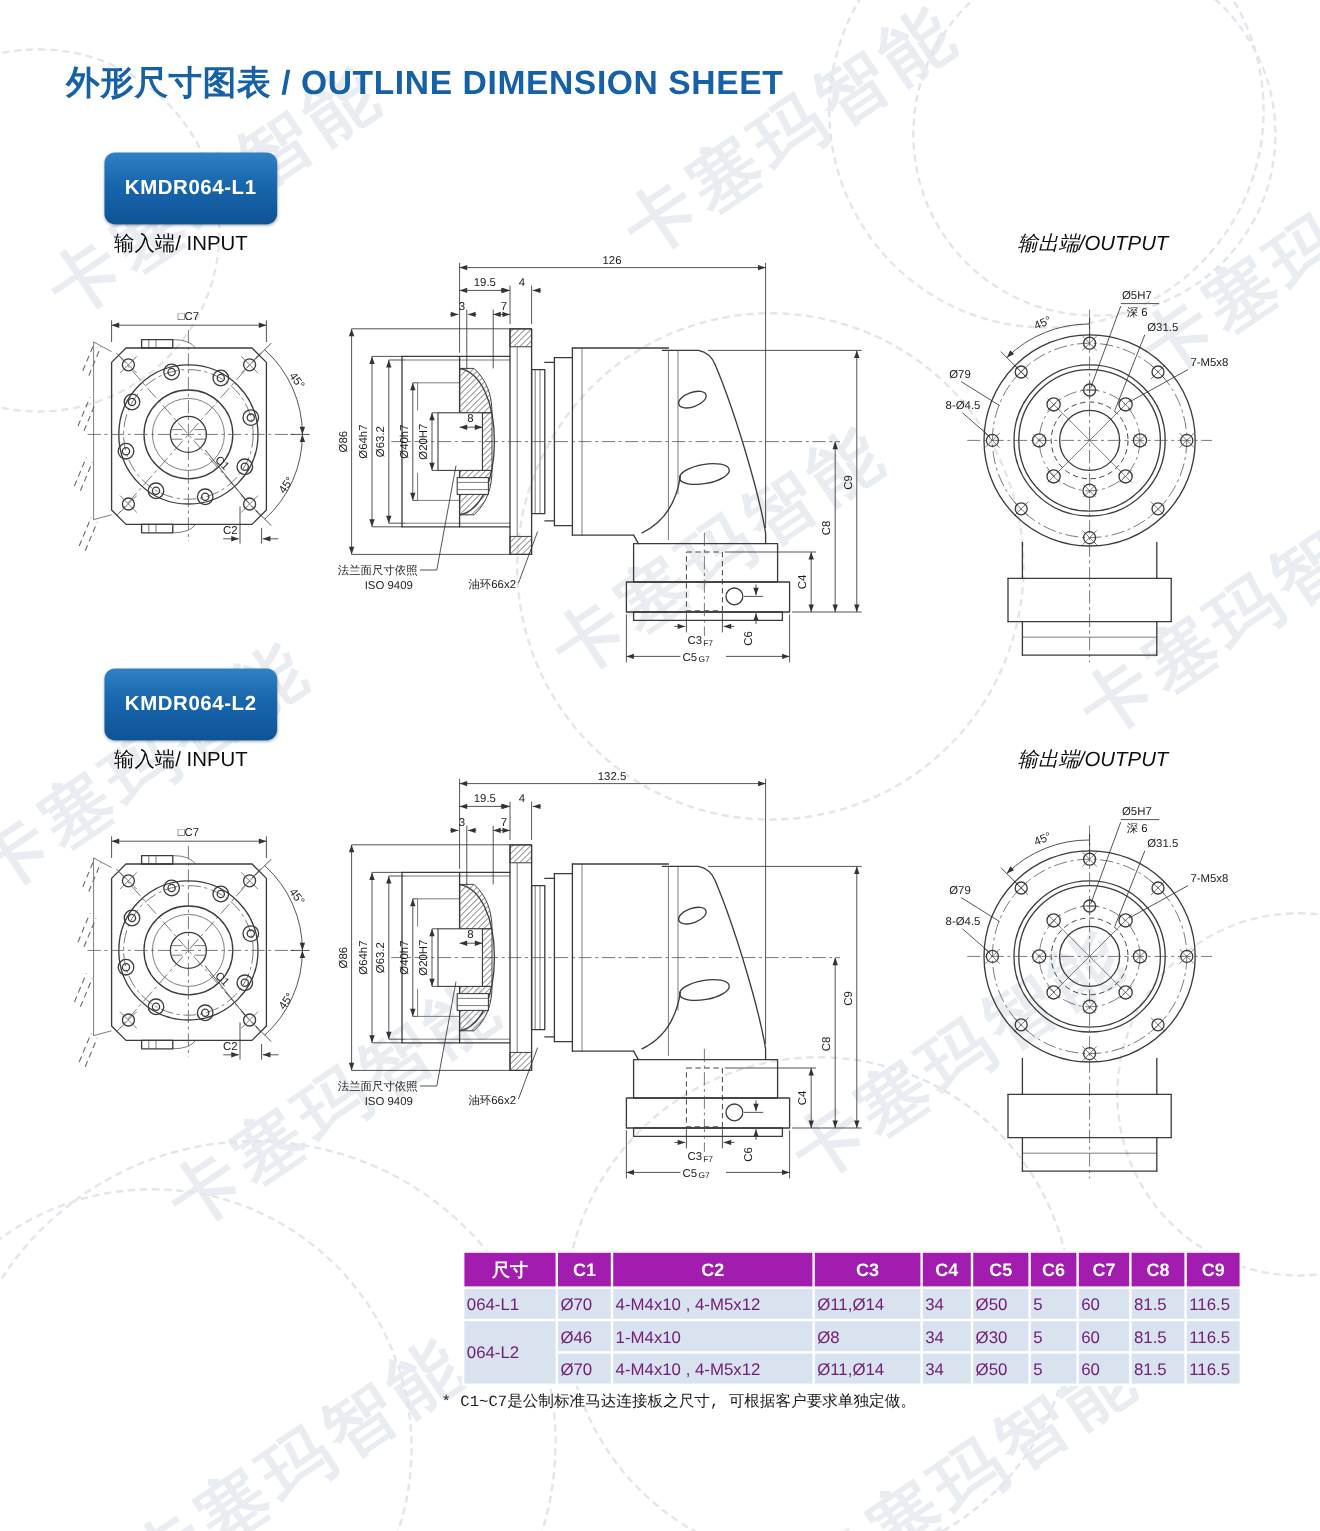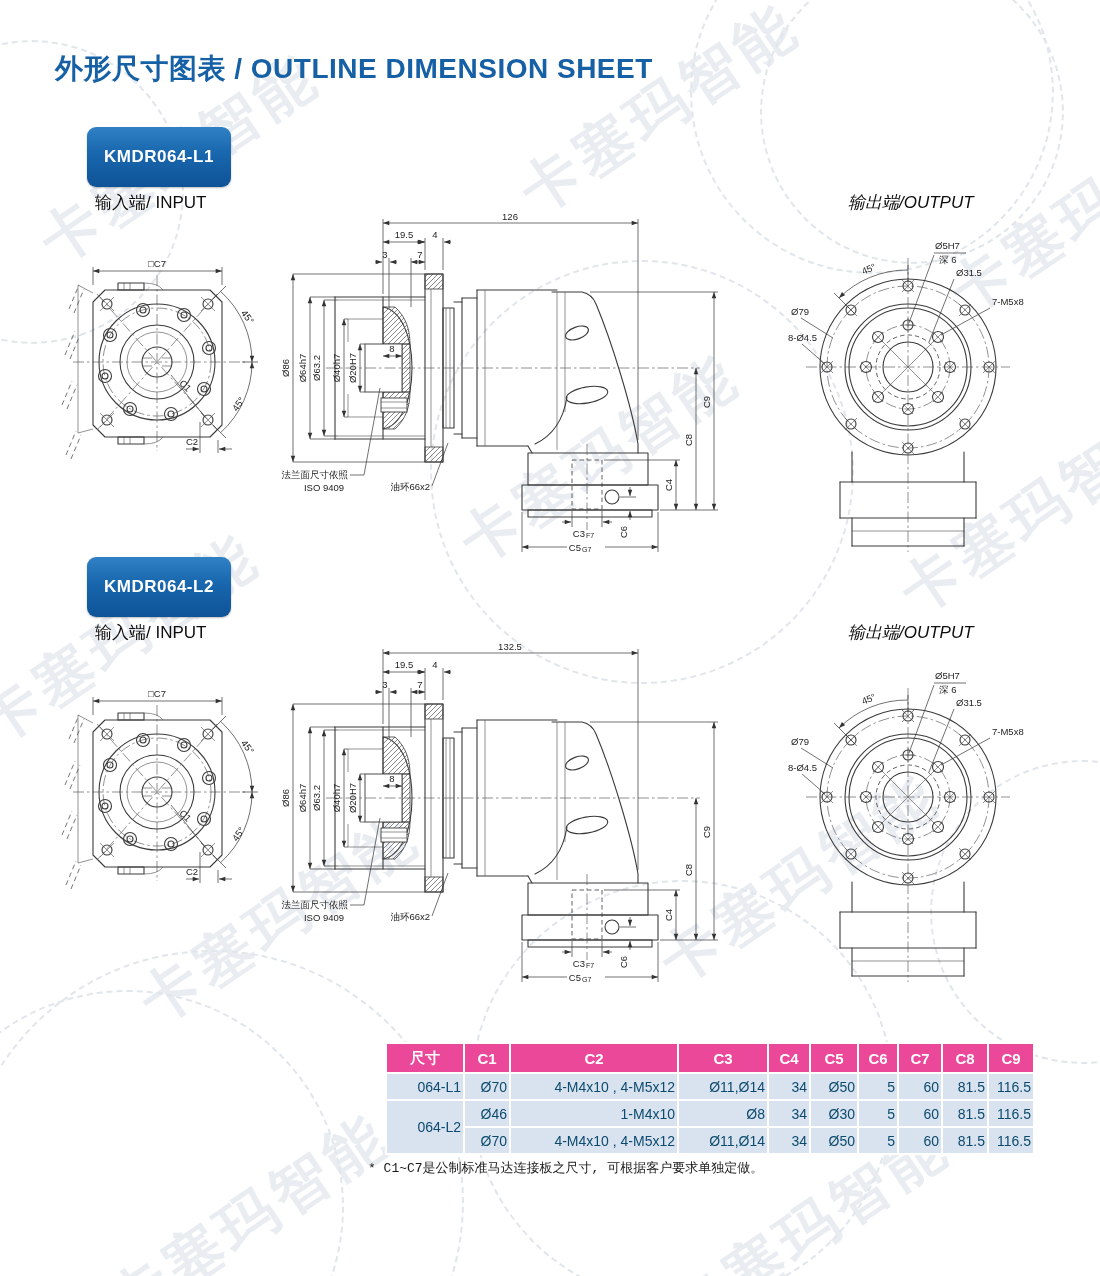--- a/index.html
+++ b/index.html
@@ -55,23 +55,23 @@
   .dim{stroke:#333;stroke-width:0.7;fill:none;}
   .cl{stroke:#555;stroke-width:0.65;fill:none;stroke-dasharray:11 3 2.5 3;}
   .dsh{stroke:#3b3b3b;stroke-width:0.8;fill:none;stroke-dasharray:4.5 3;}
   .dsh2{stroke:#666;stroke-width:0.9;fill:none;stroke-dasharray:5 3.5;}
   .hat{fill:url(#h);stroke:#3b3b3b;stroke-width:0.8;}
   .wfill{fill:#fff;stroke:#3b3b3b;stroke-width:0.9;}
   .small{font-size:7px;}
   
   .dim-table{position:absolute;left:385px;top:1042px;z-index:2;border-collapse:collapse;
              table-layout:fixed;width:648px;font-size:14px;}
-  .dim-table th{background:#ec4899;color:#fff;font-size:15px;font-weight:bold;
+  .dim-table th{background:#a21caf;color:#fff;font-size:15px;font-weight:bold;
                 border:2px solid #fff;padding:4px 2px;height:20px;}
-  .dim-table td{background:#d9e3ef;color:#0c4a6e;text-align:right;border:2px solid #fff;
+  .dim-table td{background:#d9e3ef;color:#701a75;text-align:left;border:2px solid #fff;
                 padding:3px 2px;height:19px;}
   
   .footnotes{position:absolute;left:368px;top:1160px;z-index:2;font-size:13px;color:#1a1a1a;}
   .footnotes p{margin:0 0 3px 0;line-height:17px;font-family:Liberation Mono, monospace;}
 </style>
 </head>
 <body>
 
 <div class="page">
 

